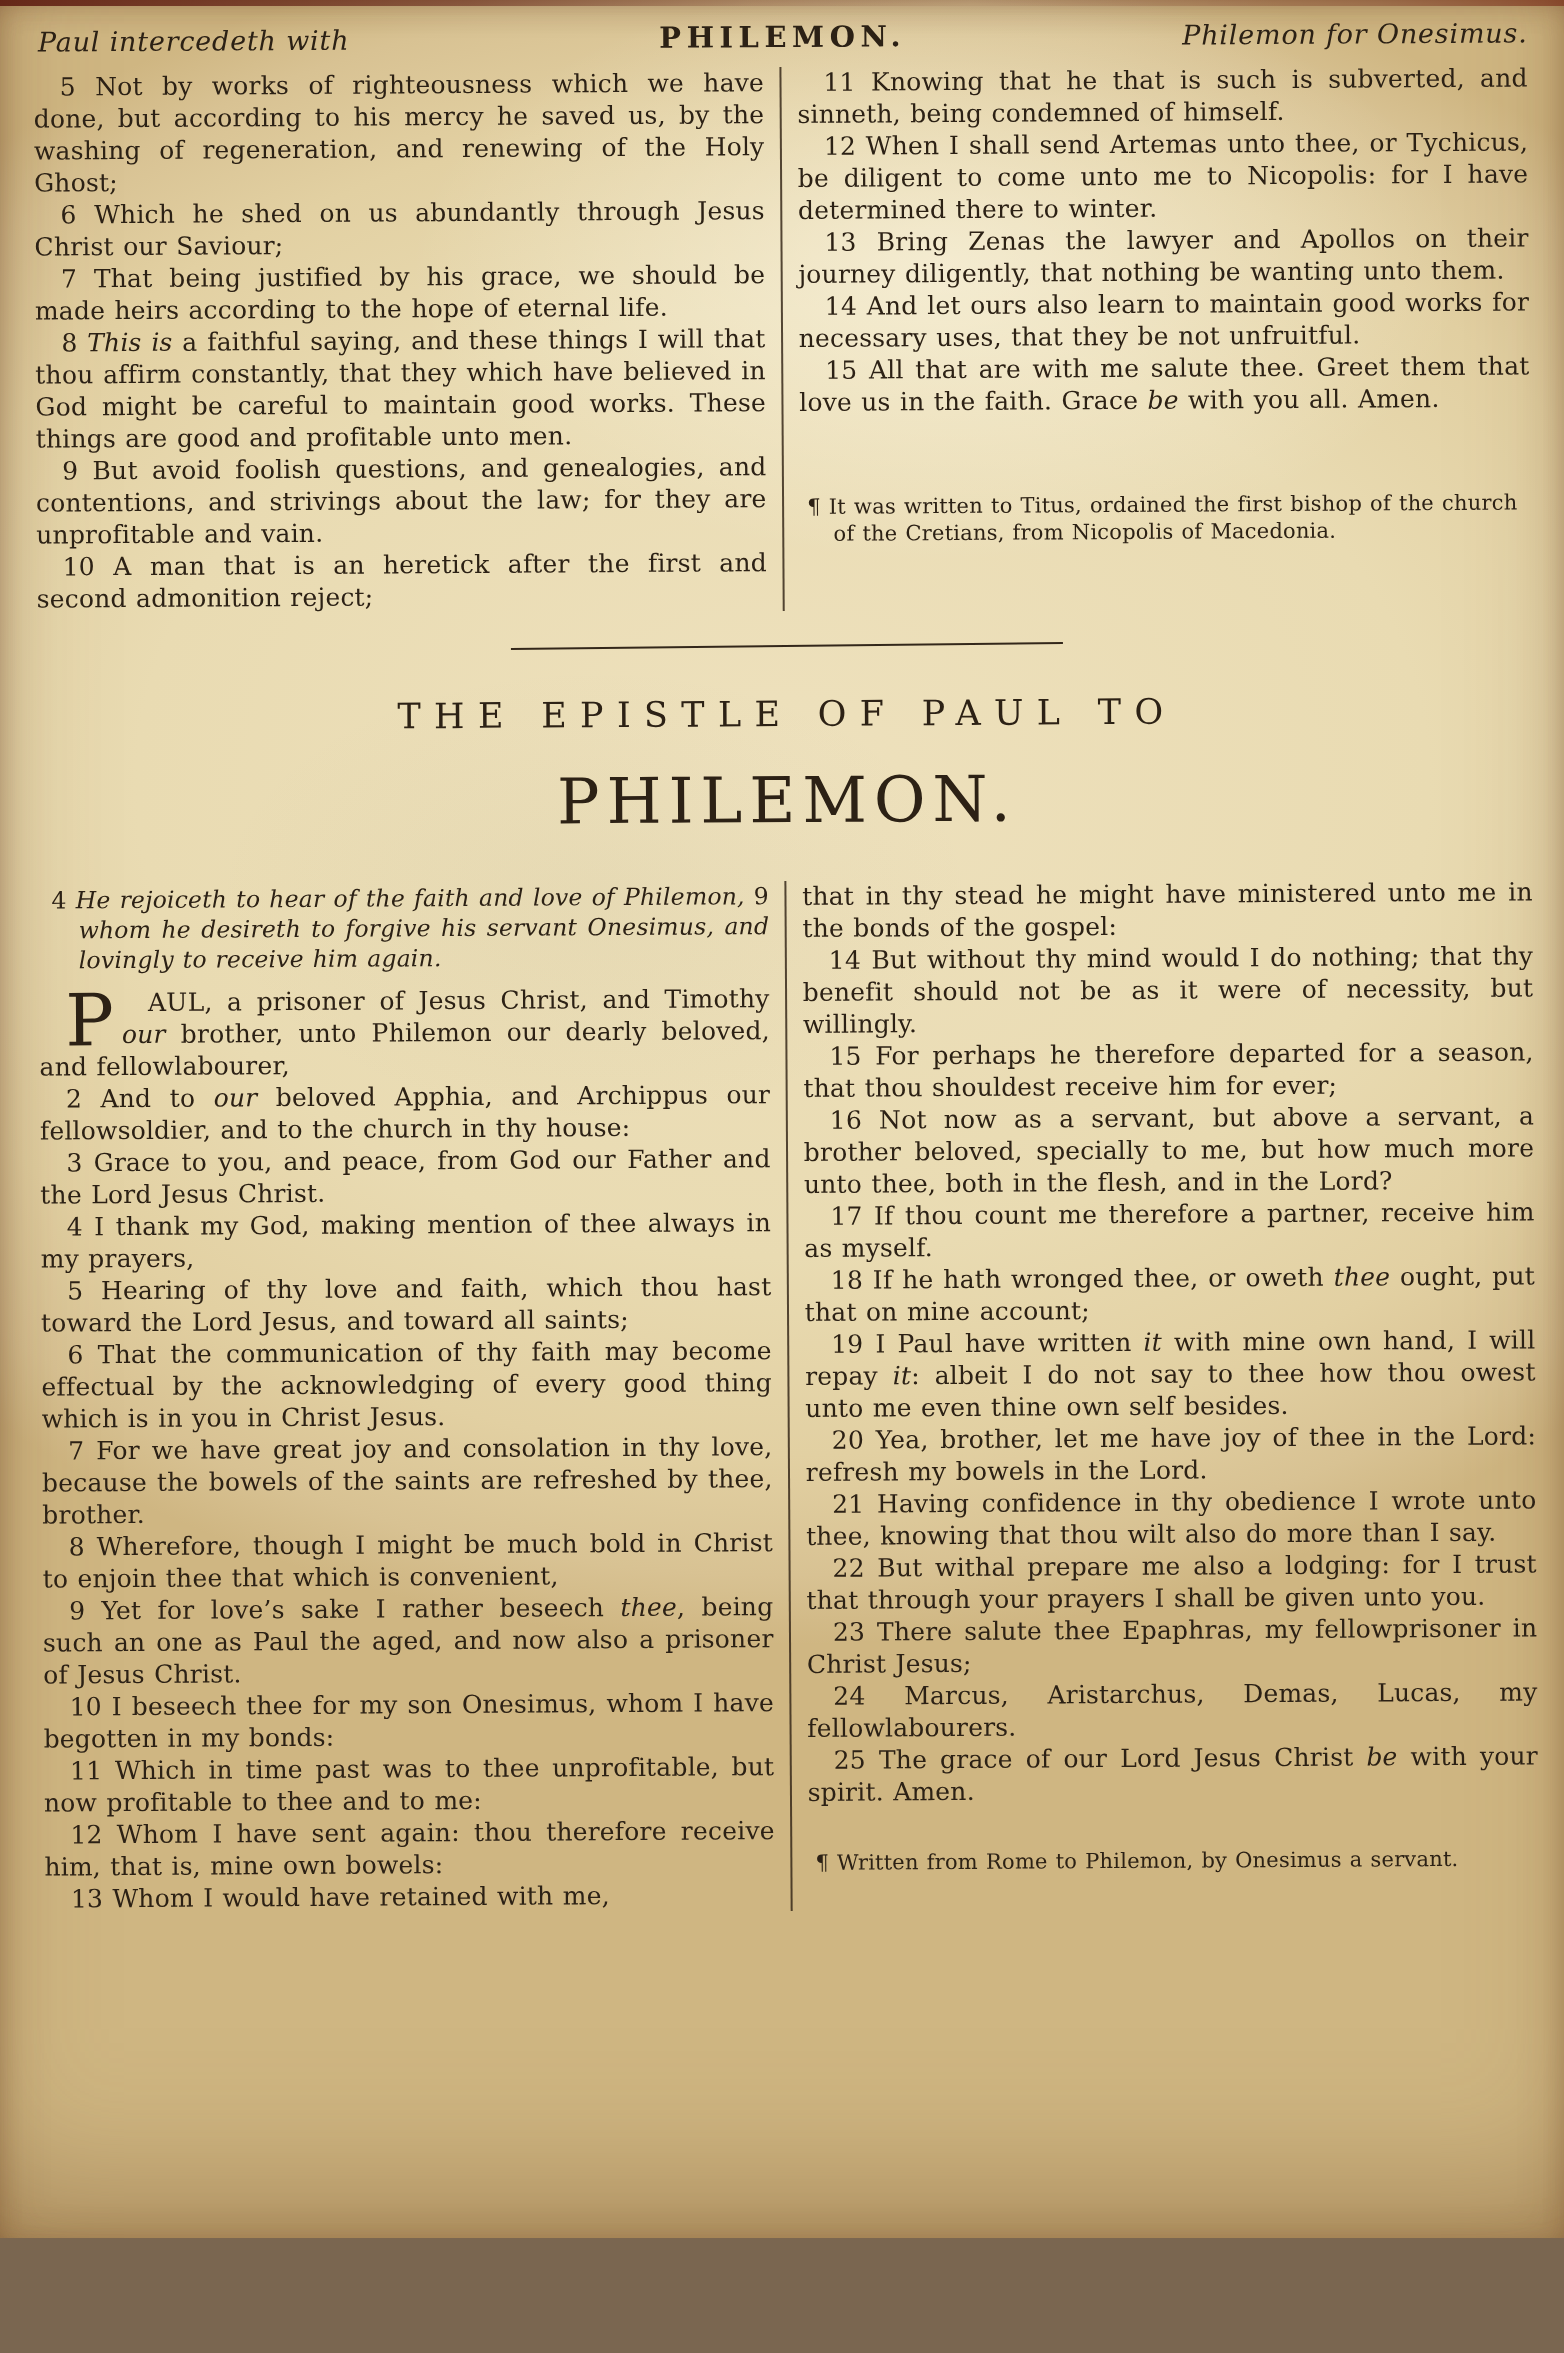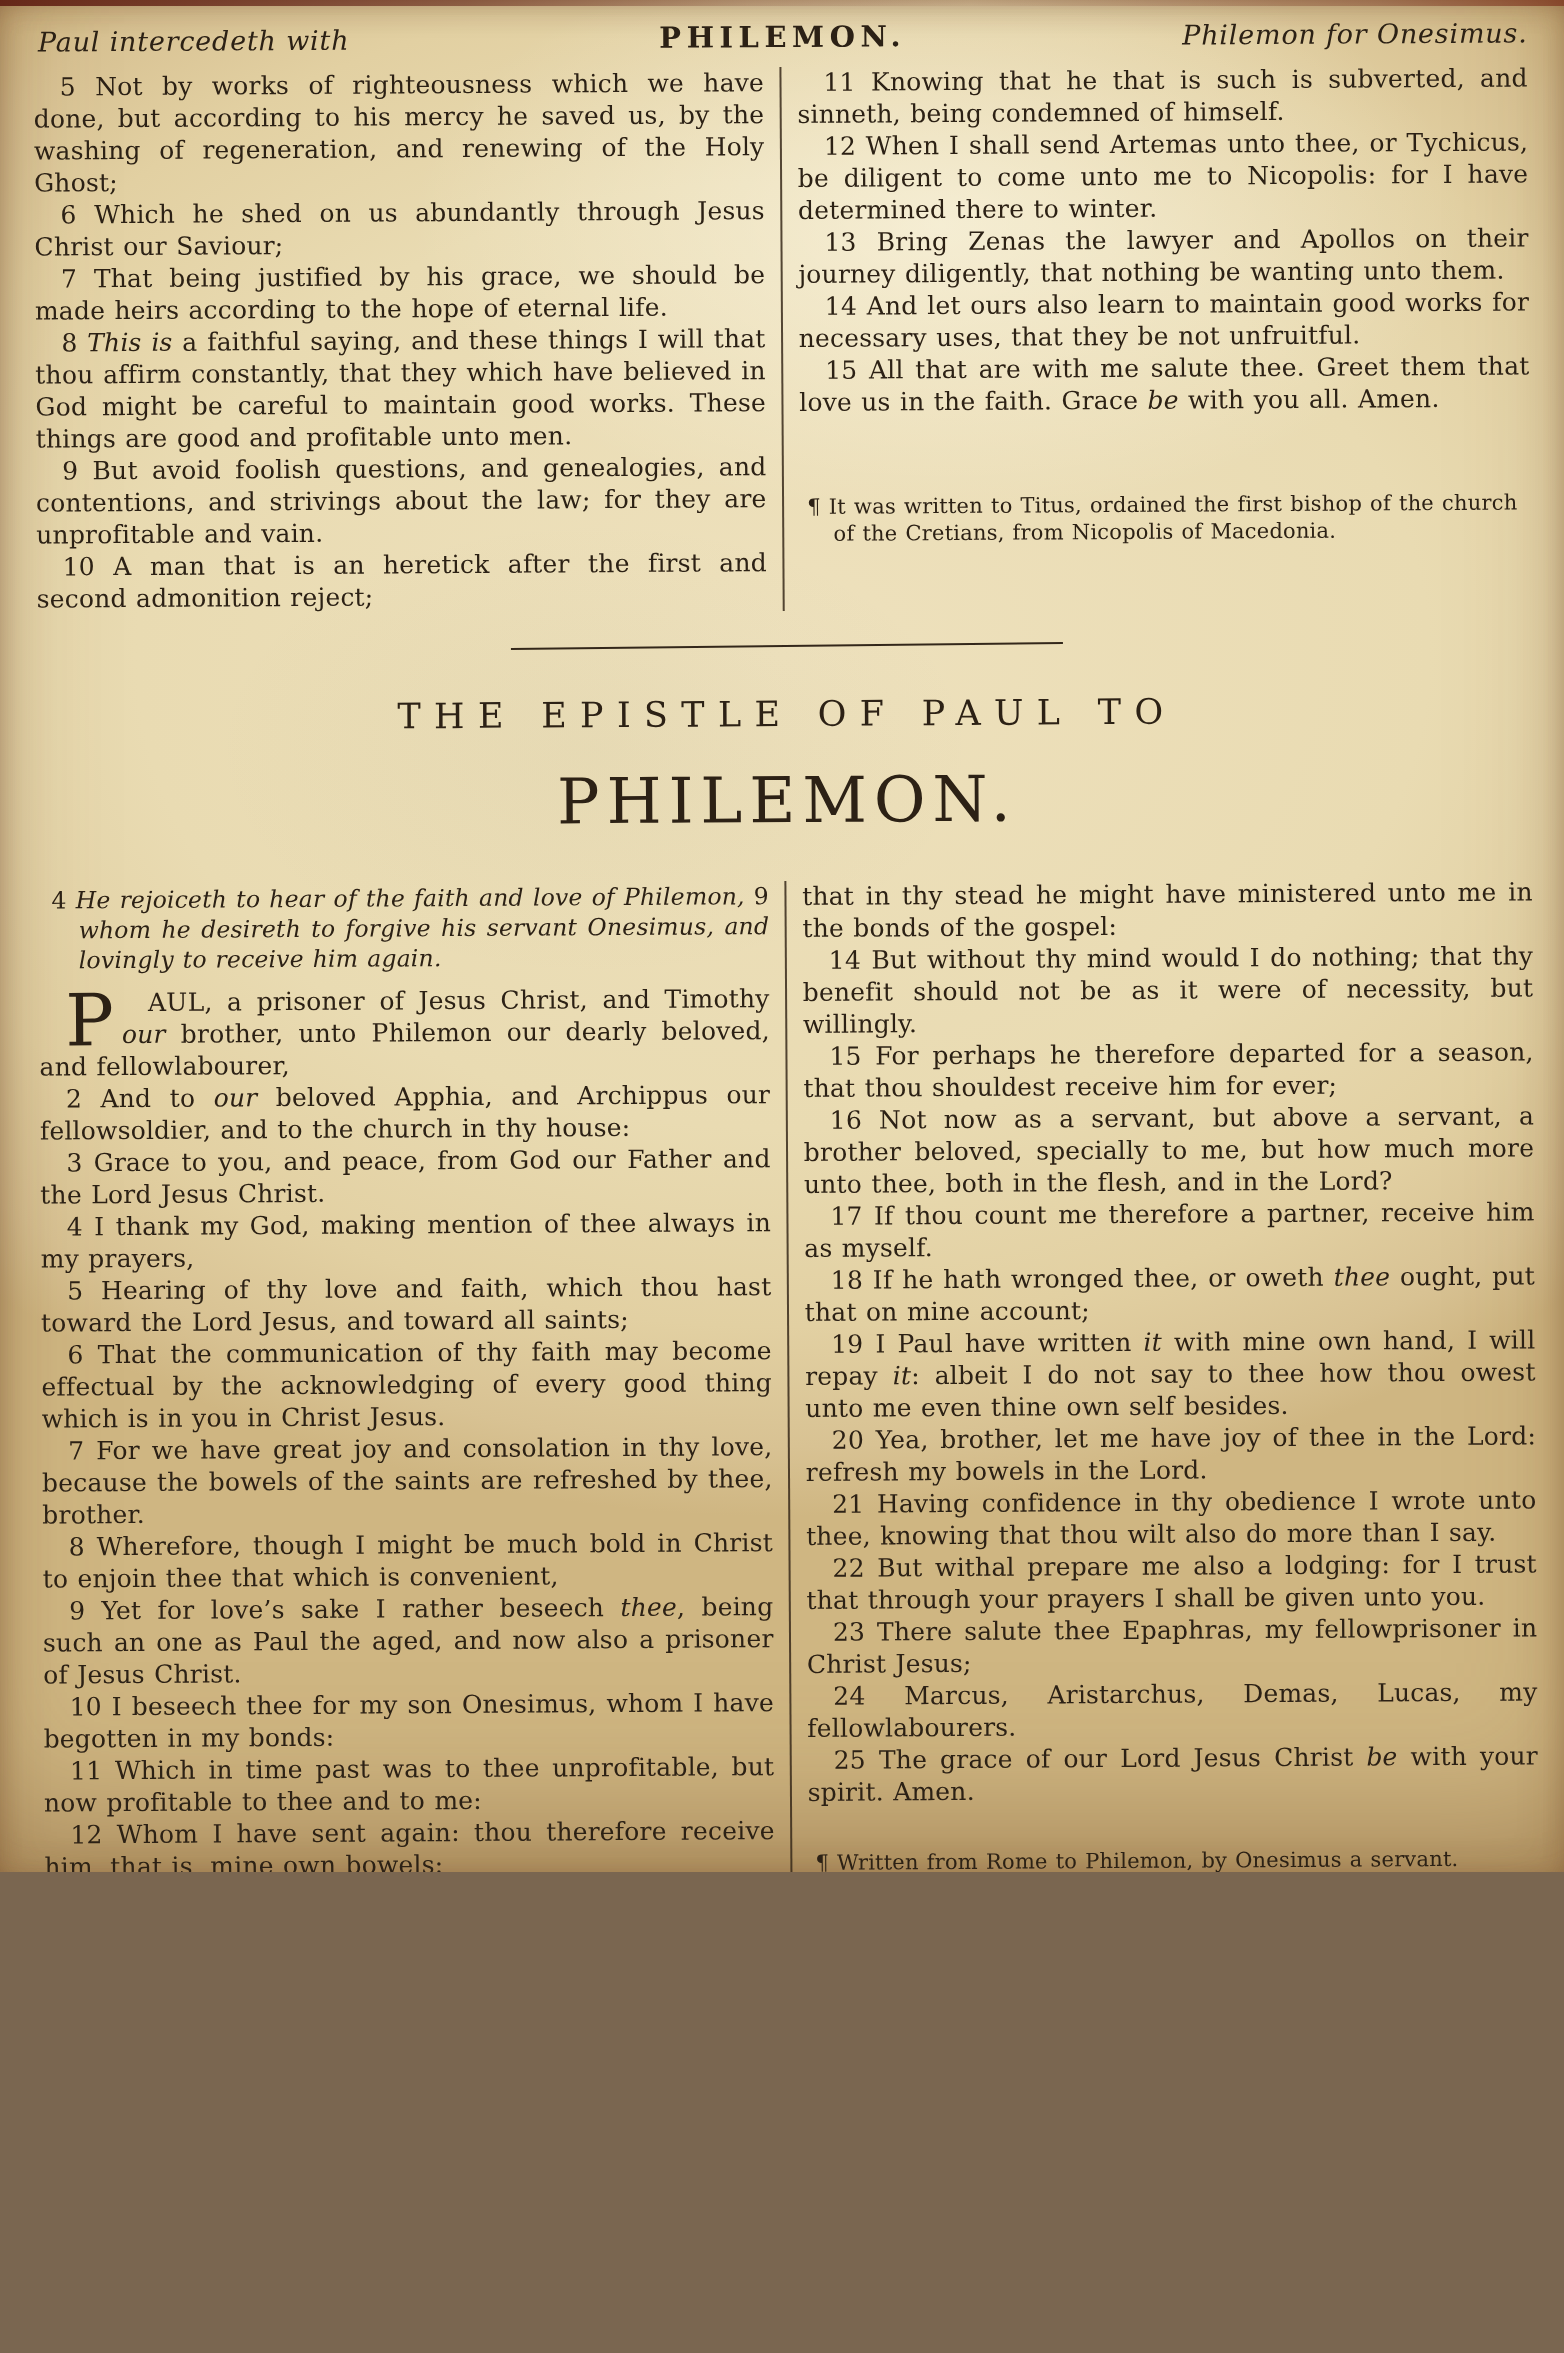--- a/index.html
+++ b/index.html
@@ -2,21 +2,21 @@
 <html style="font-size:12.5px"><head>
 <meta charset="utf-8">
 <style>
   html,body{margin:0;padding:0;}
   body{
     width:1565px;height:2354px;overflow:hidden;
     background:#7a6650;
     font-family:"DejaVu Serif", serif;
   }
   .page{
-    position:relative;width:1565px;height:1872px;overflow:hidden;
+    position:relative;width:1565px;height:2238px;overflow:hidden;
     color:#2c2115;
     background:
       radial-gradient(ellipse 548px 329px at 38% 40%, rgba(120,120,80,0.05), rgba(120,120,80,0) 70%),
       radial-gradient(ellipse 704px 391px at 60% 12%, rgba(255,252,238,0.55), rgba(255,252,238,0) 75%),
       radial-gradient(ellipse 1174px 861px at 50% 35%, #eee1bd 0%, #e9dbb2 55%, #e2d0a2 78%, #d8c293 92%, #cfb682 100%),
       linear-gradient(180deg,#e9dbb2 0%,#e9dcb4 55%,#dfcb9d 78%,#d3ba88 100%);
     box-shadow:
       inset 0 11px 33px -14px rgba(90,45,25,.45),
       inset 17px 0 55px -27px rgba(110,65,30,.38),
       inset -17px 0 55px -27px rgba(110,65,30,.33),

